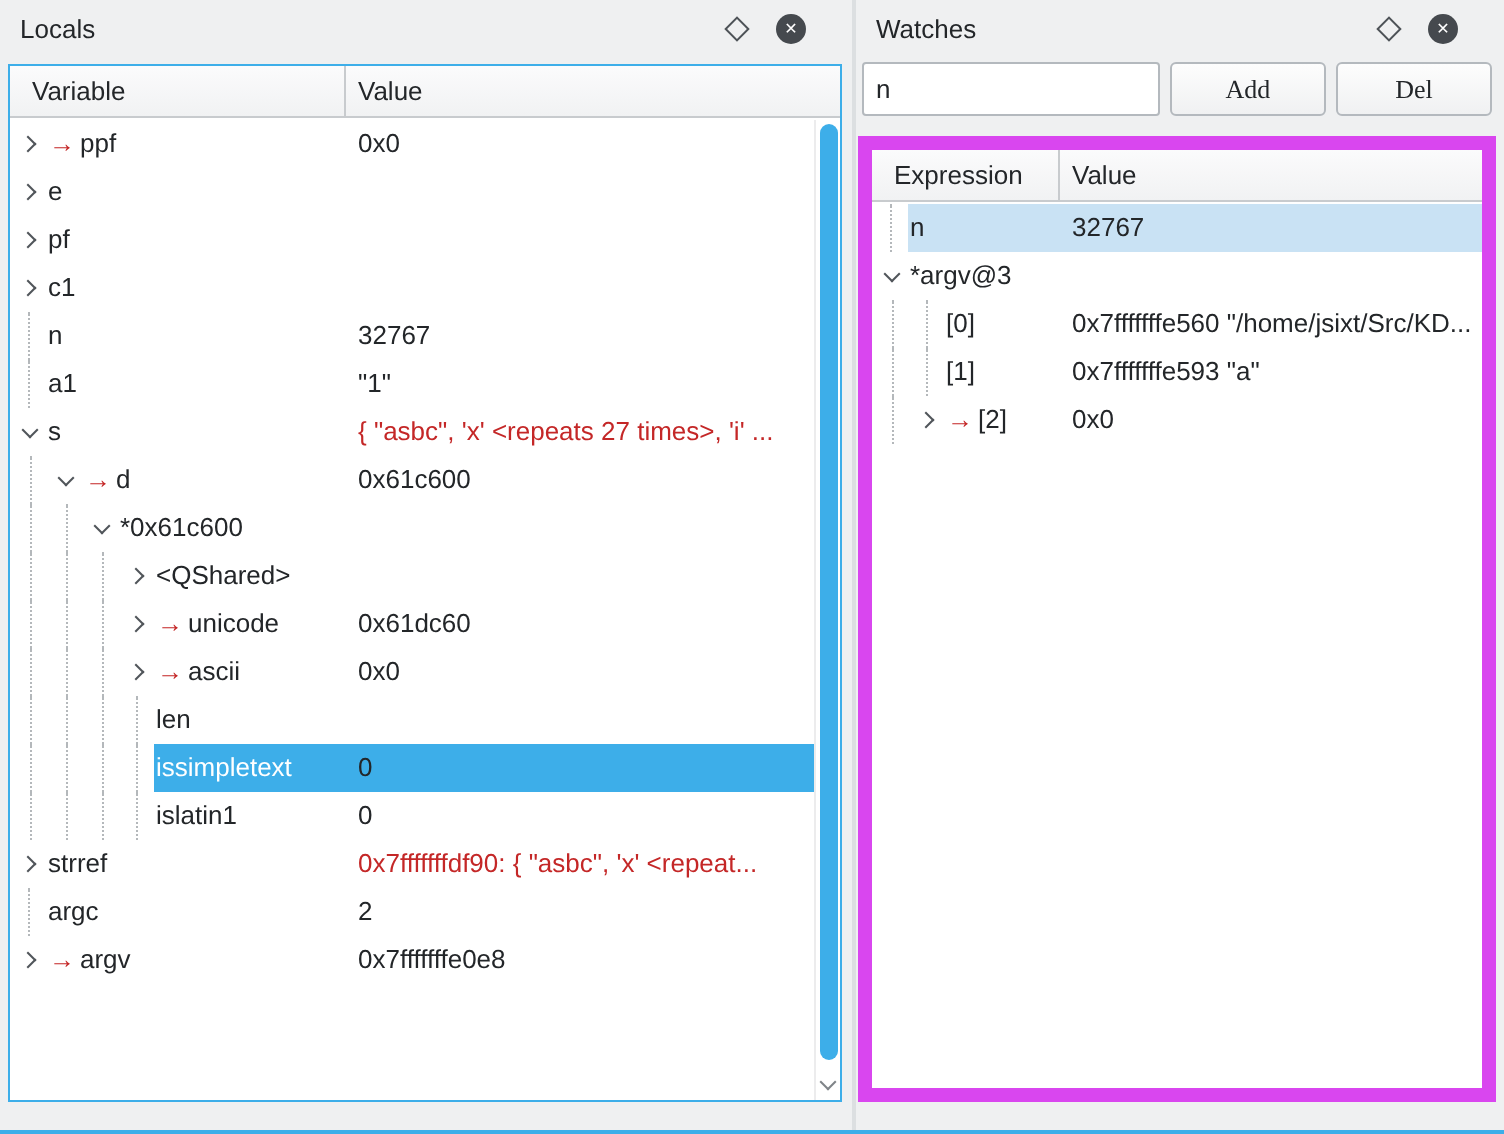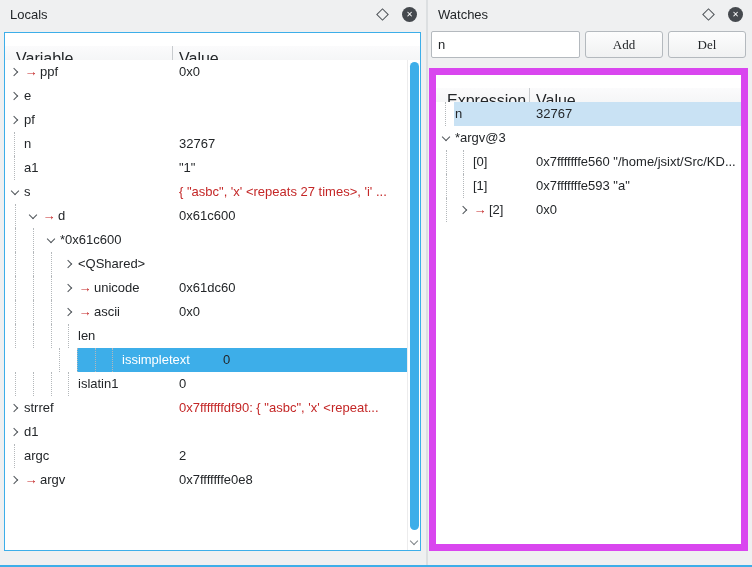--- a/index.html
+++ b/index.html
@@ -4,30 +4,30 @@
 <style>
   * { margin:0; padding:0; box-sizing:border-box; }
   html,body { background:#eff0f1; }
   body { font-family:"Liberation Sans", sans-serif; }
   .app { position:relative; width:752px; height:567px; background:#eff0f1; border-bottom:2px solid #3daee9; overflow:hidden; }
   .panel { position:absolute; top:0; height:100%; }
   #locals-panel { left:0; width:426px; }
   #watches-panel { left:428px; width:324px; }
   .splitter { position:absolute; left:426px; top:0; width:2px; height:100%; background:#dcdfe1; cursor:col-resize; }
 
-  .titlebar { position:absolute; top:0; left:0; right:0; height:28px; display:flex; align-items:center; padding:0 9px 0 10px; }
+  .titlebar { position:absolute; top:0; left:0; right:0; height:28px; display:flex; align-items:center; padding:0 23px 0 10px; }
   .titlebar .title { font-size:13px; color:#232629; flex:1; }
   .diamond { width:9px; height:9px; border:1px solid #4d5257; transform:rotate(45deg); margin-right:15px; flex-shrink:0; }
   .closebtn { width:15px; height:15px; border-radius:50%; background:#45494e; color:#fff; font-size:8px; line-height:15px; text-align:center; flex-shrink:0; }
 
   .tree-frame { position:absolute; background:#fff; overflow:hidden; }
   #locals-frame { left:4px; top:32px; width:417px; height:519px; border:1px solid #3daee9; }
   #watches-frame { left:1px; top:68px; width:319px; height:483px; border:7px solid #d946ef; }
 
-  .tree-header { display:flex; height:26px; background:linear-gradient(#fbfbfc,#f1f2f3); border-bottom:1px solid #c8cbce; font-size:16px; color:#232629;margin-top:13px; }
+  .tree-header { display:flex; height:26px; background:linear-gradient(#fbfbfc,#f1f2f3); border-bottom:1px solid #c8cbce; font-size:13px; color:#232629; }
   .tree-header .hcol1 { padding-left:11px; line-height:25px; border-right:1px solid #c8cbce; flex-shrink:0; }
   #locals-frame .hcol1 { width:168px; }
   #watches-frame .hcol1 { width:94px; }
   .tree-header .hcol2 { flex:1; padding-left:6px; line-height:25px; }
 
   .tree-body { position:absolute; top:27px; left:0; right:0; bottom:0; background:#fff; }
   #locals-frame .tree-body { right:13px; }
 
   .trow { display:flex; height:24px; font-size:13px; color:#232629; line-height:24px; }
   .cell-var { display:flex; align-items:center; padding-left:2px; overflow:hidden; white-space:nowrap; flex-shrink:0; }
@@ -94,20 +94,29 @@
             <div class="cell-var">
               <span class="chevslot">
                 <span class="chev"></span>
               </span>
               <span class="vlabel">pf</span>
             </div>
             <div class="cell-val"></div>
           </div>
           <div class="trow">
             <div class="cell-var">
+              <span class="chevslot">
+                <span class="chev"></span>
+              </span>
+              <span class="vlabel">c1</span>
+            </div>
+            <div class="cell-val"></div>
+          </div>
+          <div class="trow">
+            <div class="cell-var">
               <span class="chevslot line"></span>
               <span class="vlabel">n</span>
             </div>
             <div class="cell-val">32767</div>
           </div>
           <div class="trow">
             <div class="cell-var">
               <span class="chevslot line"></span>
               <span class="vlabel">a1</span>
             </div>
@@ -184,21 +193,21 @@
           </div>
           <div class="trow">
             <div class="cell-var">
               <span class="guide"></span>
               <span class="guide"></span>
               <span class="guide"></span>
               <span class="chevslot line"></span>
               <span class="vlabel">len</span>
             </div>
           </div>
-          <div class="trow sel-active" style="background: linear-gradient(to right, transparent 72px, rgb(61, 174, 233) 72px); padding-left: 44px;">
+          <div class="trow sel-active" style="background: linear-gradient(to right, transparent 72px, rgb(61, 174, 233) 72px);">
             <div class="cell-var">
               <span class="guide"></span>
               <span class="guide"></span>
               <span class="guide"></span>
               <span class="chevslot line"></span>
               <span class="vlabel">issimpletext</span>
             </div>
             <div class="cell-val">0</div>
           </div>
           <div class="trow">
@@ -212,29 +221,20 @@
             <div class="cell-val">0</div>
           </div>
           <div class="trow">
             <div class="cell-var">
               <span class="chevslot">
                 <span class="chev"></span>
               </span>
               <span class="vlabel">strref</span>
             </div>
             <div class="cell-val red">0x7fffffffdf90: { "asbc", 'x' &lt;repeat...</div>
-          </div>
-          <div class="trow">
-            <div class="cell-var">
-              <span class="chevslot">
-                <span class="chev"></span>
-              </span>
-              <span class="vlabel">d1</span>
-            </div>
-            <div class="cell-val"></div>
           </div>
           <div class="trow">
             <div class="cell-var">
               <span class="chevslot line"></span>
               <span class="vlabel">argc</span>
             </div>
             <div class="cell-val">2</div>
           </div>
           <div class="trow">
             <div class="cell-var">

